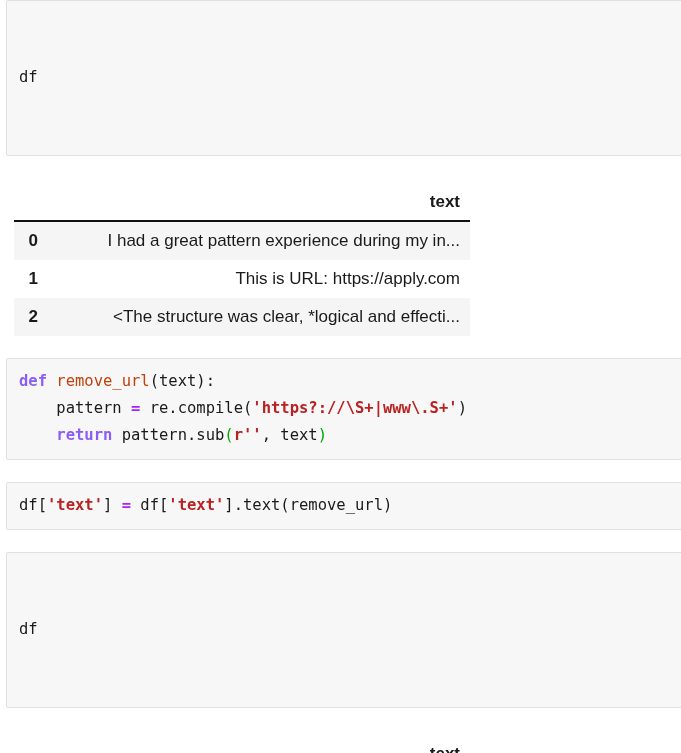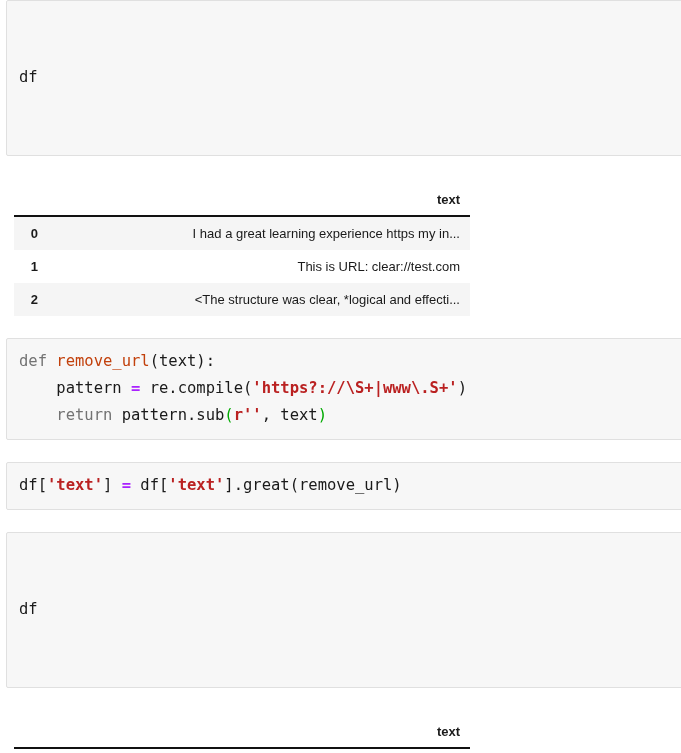--- a/index.html
+++ b/index.html
@@ -31,38 +31,38 @@
     font-family: "DejaVu Sans Mono", monospace;
     font-size: 15.5px;
     line-height: 27px;
     white-space: pre;
     color: #1a1a1a;
     width: 700px;       
   }
   .code-cell .ln { display: block; }
 
   
-  .tok-kw   { color: #737373; font-weight: normal; }
+  .tok-kw   { color: #8b5cf6; font-weight: bold; }
   .tok-fn   { color: #c2410c; }
   .tok-str  { color: #ba2121; font-weight: bold; }
   .tok-op   { color: #aa22ff; font-weight: bold; }
   .tok-grn  { color: #00aa00; }
   .tok-plain{ color: #1a1a1a; }
 
   
   .df-out {
     padding: 0;
     margin: 0;
   }
   table.dataframe {
     border-collapse: collapse;
     border: none;
     margin-left: 14px;
     font-family: "Liberation Sans", sans-serif;
-    font-size: 13px;
+    font-size: 17px;
     color: #1a1a1a;
     table-layout: fixed;
   }
   table.dataframe thead th {
     border: none;
     border-bottom: 2px solid #111111;
     text-align: right;
     font-weight: bold;
     padding: 6px 10px 8px 10px;
     vertical-align: bottom;
@@ -116,41 +116,41 @@
       </colgroup>
       <thead>
         <tr>
           <th class="blank"></th>
           <th>text</th>
         </tr>
       </thead>
       <tbody>
         <tr>
           <th>0</th>
-          <td>I had a great learning experience https my in...</td>
+          <td>I had a great pattern experience during my in...</td>
         </tr>
         <tr>
           <th>1</th>
-          <td>This is URL: clear://test.com</td>
+          <td>This is URL: https://apply.com</td>
         </tr>
         <tr>
           <th>2</th>
           <td>&lt;The structure was clear, *logical and effecti...</td>
         </tr>
       </tbody>
     </table>
   </div>
 
   <div class="gap-md"></div>
 
   <div class="code-cell"><span class="ln"><span class="tok-kw">def </span><span class="tok-fn">remove_url</span><span class="tok-plain">(text):</span></span><span class="ln"><span class="tok-plain">    pattern </span><span class="tok-op">=</span><span class="tok-plain"> re.compile(</span><span class="tok-str">'https?://\S+|www\.S+'</span><span class="tok-plain">)</span></span><span class="ln"><span class="tok-plain">    </span><span class="tok-kw">return</span><span class="tok-plain"> pattern.sub</span><span class="tok-grn">(</span><span class="tok-str">r''</span><span class="tok-plain">, text</span><span class="tok-grn">)</span></span></div>
 
   <div class="gap-md"></div>
 
-  <div class="code-cell"><span class="ln"><span class="tok-plain">df[</span><span class="tok-str">'text'</span><span class="tok-plain">] </span><span class="tok-op">=</span><span class="tok-plain"> df[</span><span class="tok-str">'text'</span><span class="tok-plain">].great(remove_url)</span></span></div>
+  <div class="code-cell"><span class="ln"><span class="tok-plain">df[</span><span class="tok-str">'text'</span><span class="tok-plain">] </span><span class="tok-op">=</span><span class="tok-plain"> df[</span><span class="tok-str">'text'</span><span class="tok-plain">].text(remove_url)</span></span></div>
 
   <div class="gap-md"></div>
 
   <div class="code-cell">
     <span class="ln tok-plain">df</span>
   </div>
 
   <div class="gap-lg"></div>
 
   <div class="df-out">

